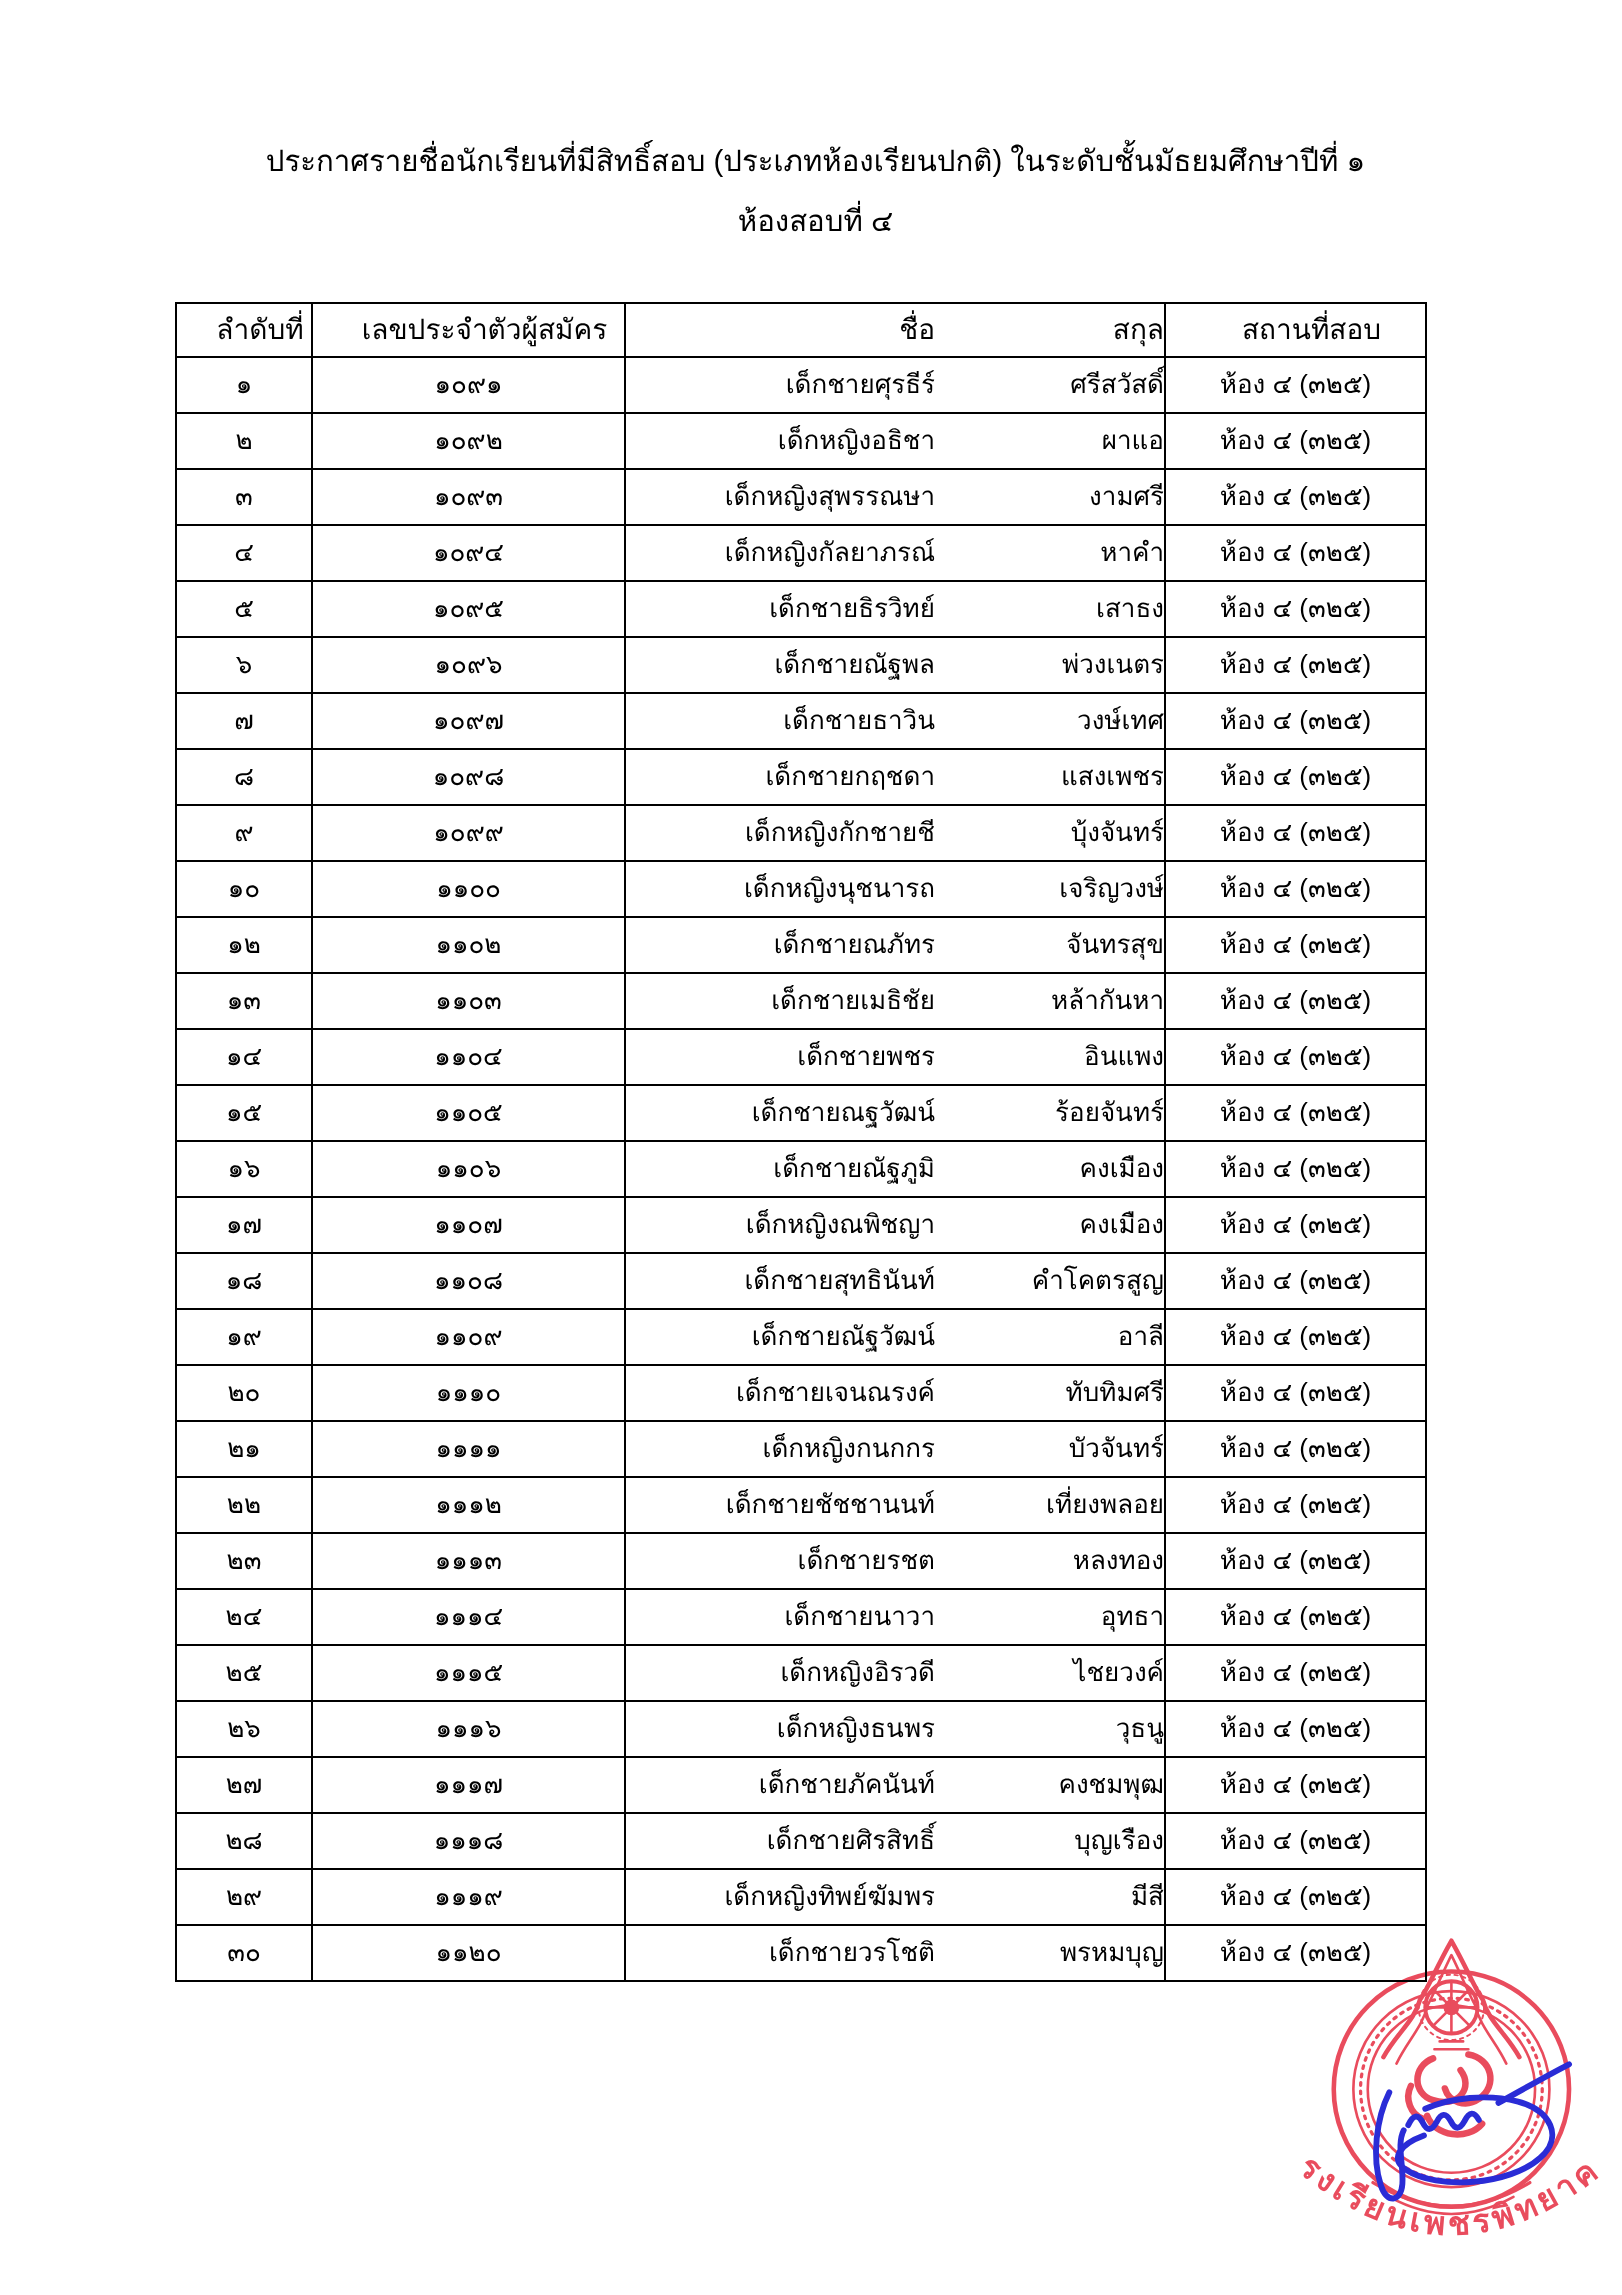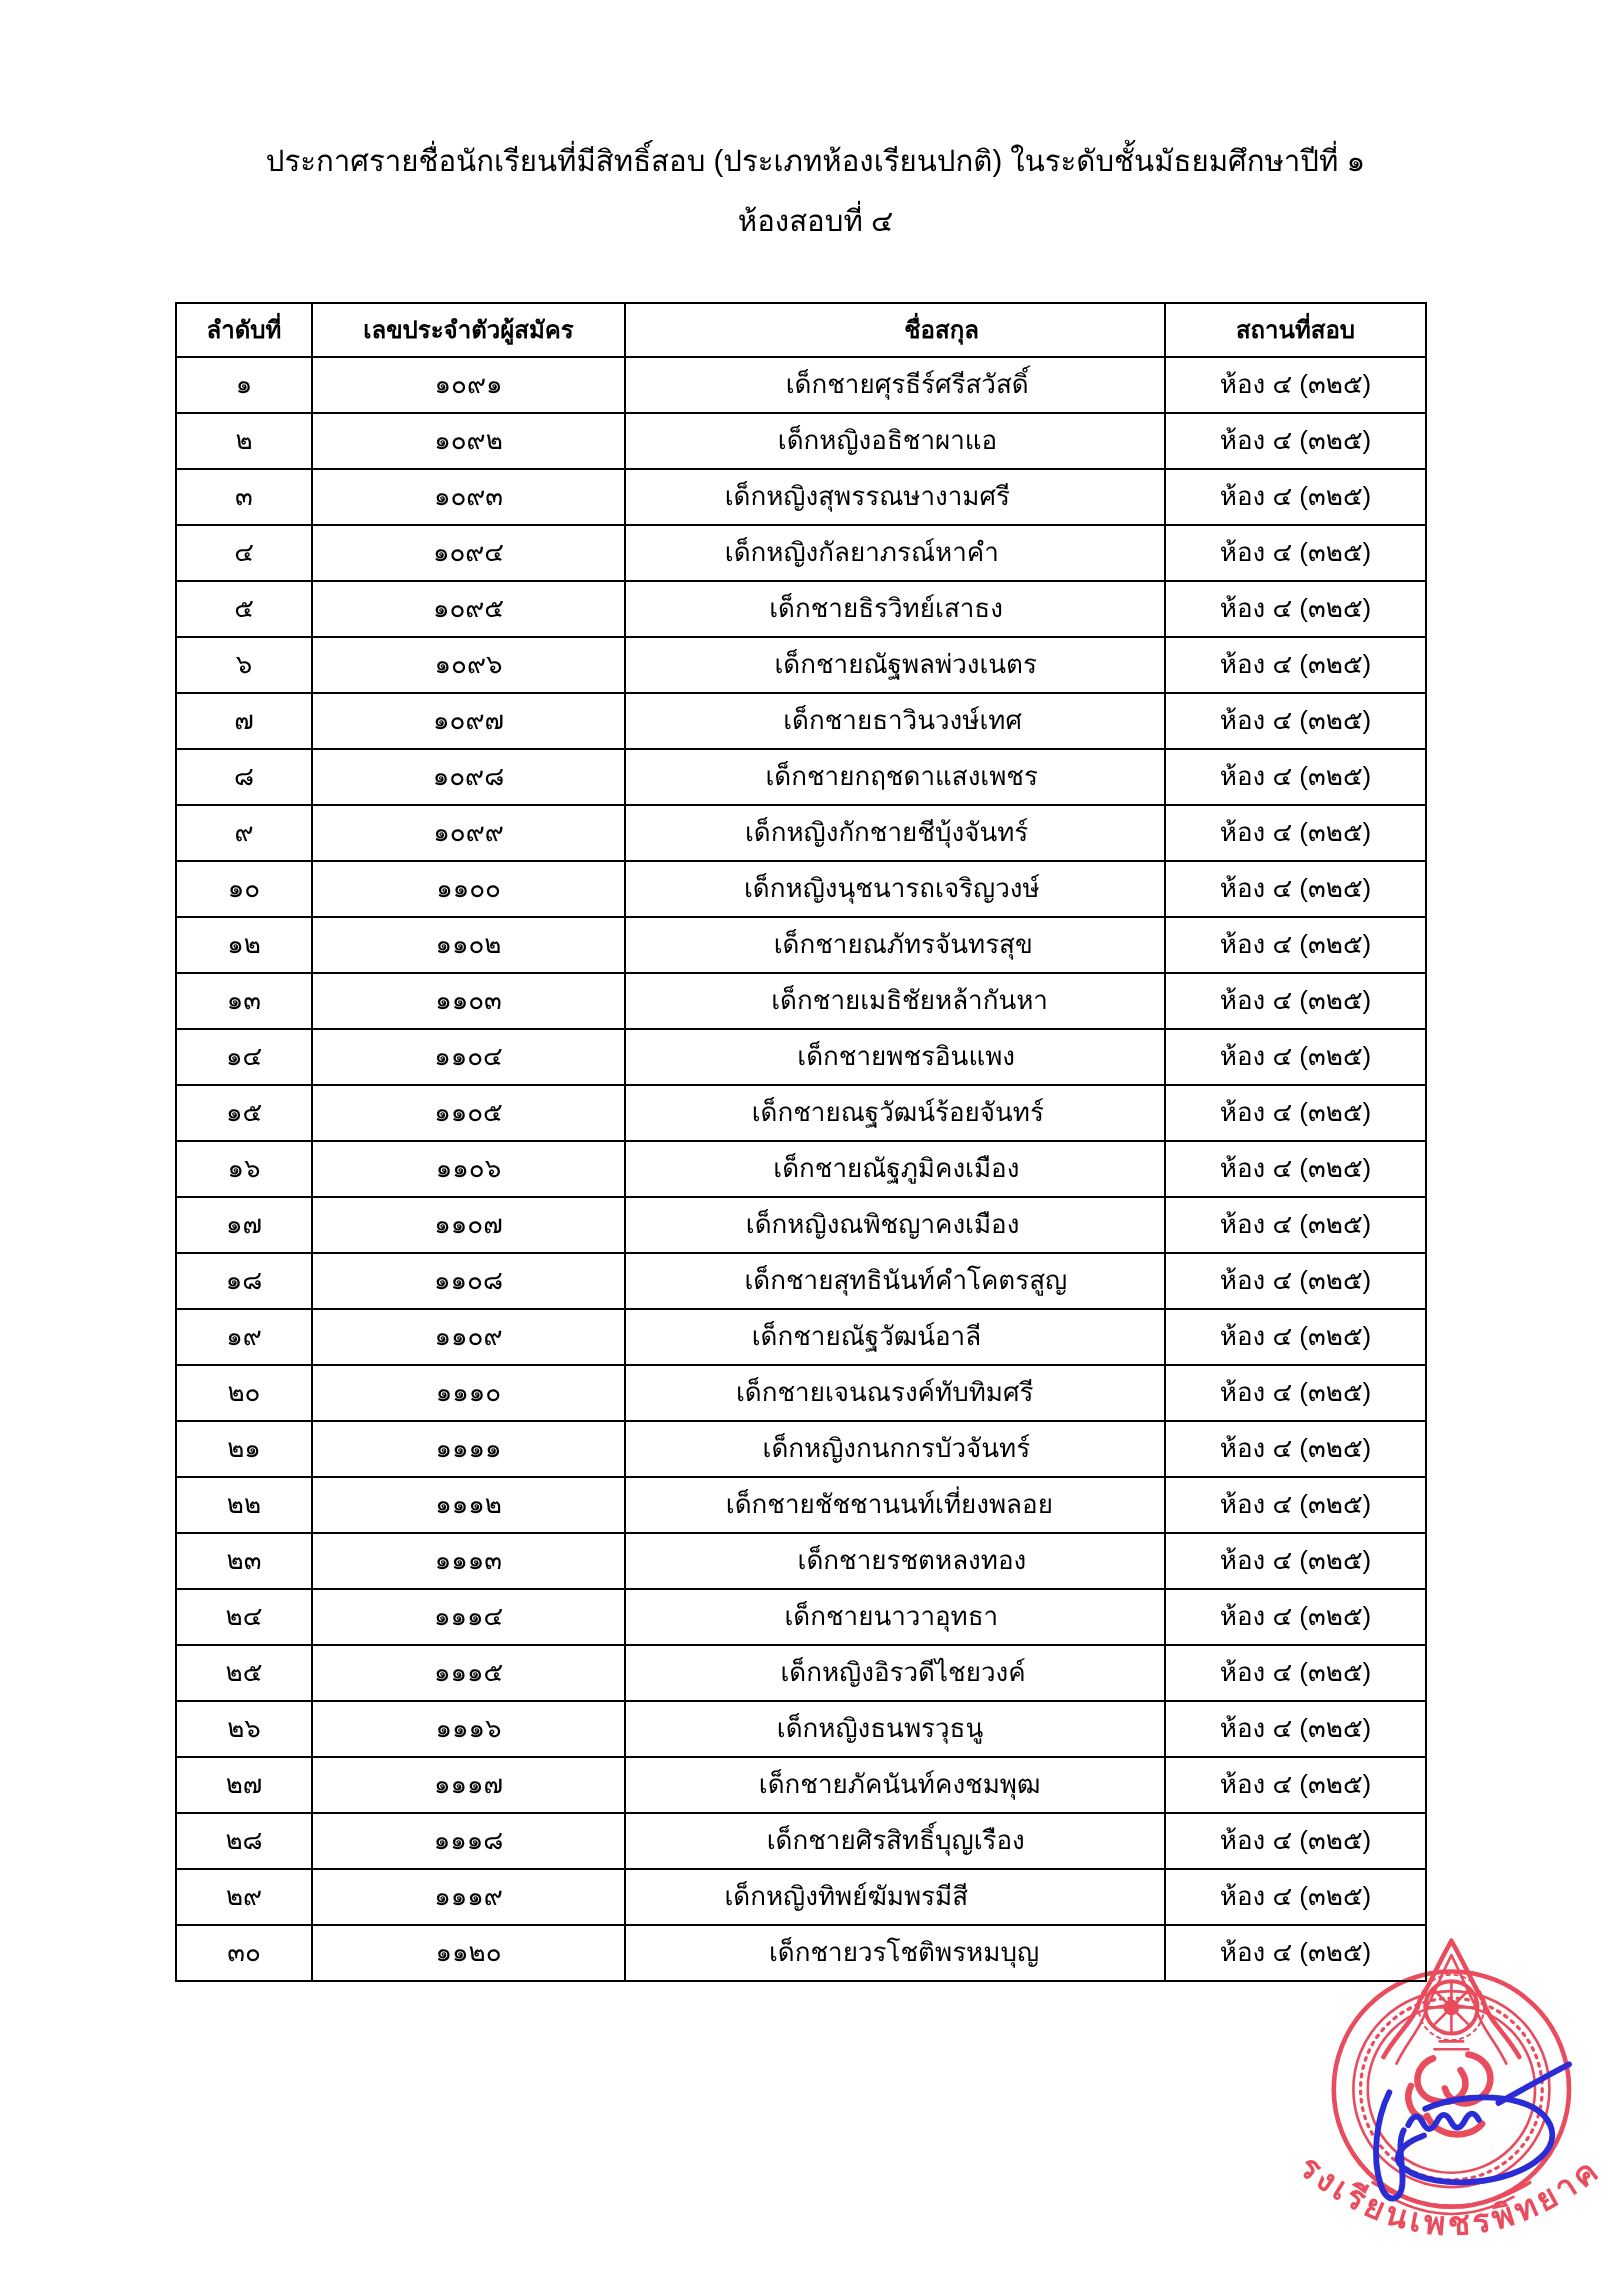--- a/index.html
+++ b/index.html
@@ -12,25 +12,25 @@
     font-weight:normal;font-size:29.4px;line-height:60px;white-space:nowrap;
   }
   table.roster{
     position:absolute;left:175px;top:302px;width:1251px;
     border-collapse:collapse;table-layout:fixed;
   }
   table.roster th,table.roster td{
     border:2.6px solid #000;font-size:26px;line-height:1.15;
     white-space:nowrap;overflow:visible;vertical-align:middle;padding:0;
   }
-  table.roster th{height:52px;font-weight:bold;font-size:24px;}
+  table.roster th{height:52px;font-weight:normal;font-size:28px;padding-left:32px;}
   table.roster td{height:54px;font-weight:normal;}
   .col-no,.col-id,.col-location{text-align:center;}
   .col-first_name{text-align:right;padding-left:11.8px;border-right:none !important;}
-  .col-last_name{text-align:left;border-left:none !important;}
+  .col-last_name{text-align:right;border-left:none !important;}
   .stamp{
     position:absolute;left:1268px;top:1929px;width:357px;height:366px;
     mix-blend-mode:multiply;pointer-events:none;
   }
   .stamp svg{display:block;width:100%;height:100%;}
   .seal-stroke{fill:none;stroke:var(--stamp-red);stroke-linecap:round;stroke-linejoin:round;}
   .seal-fill{fill:var(--stamp-red);stroke:none;}
   .seal-text{fill:var(--stamp-red);font-family:"Liberation Sans",sans-serif;
     font-weight:bold;font-size:50px;letter-spacing:6px;}
   .sig-stroke{fill:none;stroke:var(--signature-blue);stroke-width:9;

